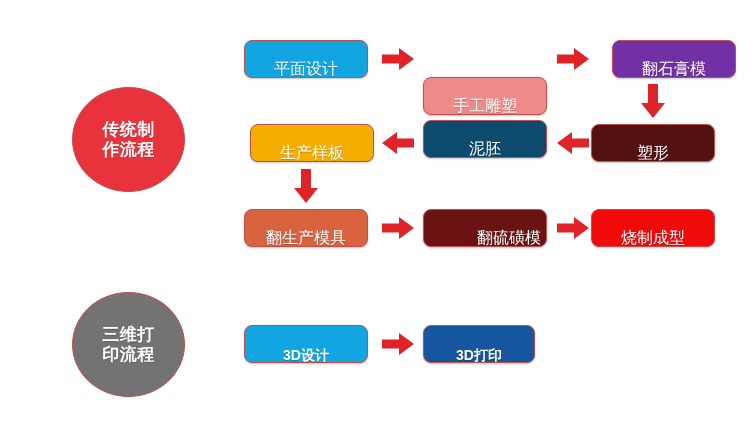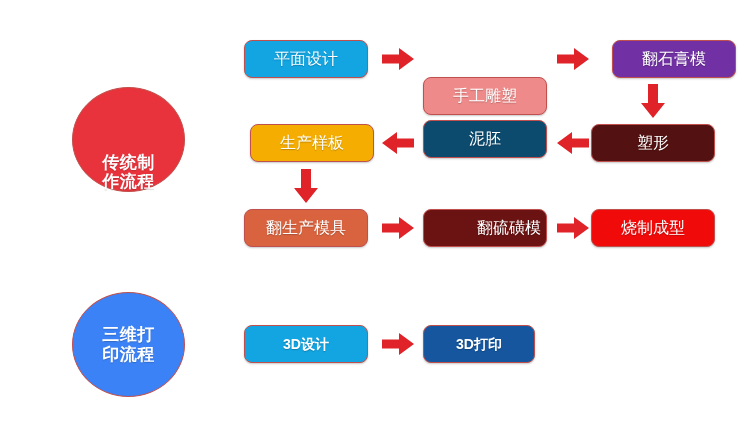--- a/index.html
+++ b/index.html
@@ -40,21 +40,21 @@
     white-space: pre-line;
     text-shadow: 0 1px 1px rgba(0,0,0,0.18);
   }
 
   
   .node {
     position: absolute;
     border-radius: 8px;
     border: 1px solid #c0504d;
     display: flex;
-    align-items: center;
+    align-items: flex-end;
     justify-content: center;
     box-sizing: border-box;
     box-shadow: 0 1px 2px rgba(0,0,0,0.22);
   }
   .node .node-label {
     color: #ffffff;
     font-size: 16px;
     line-height: 1;
     white-space: nowrap;
     text-shadow: 0 1px 1px rgba(0,0,0,0.22);
@@ -71,21 +71,21 @@
   .arrow svg {
     display: block;
     overflow: visible;
   }
 </style>
 </head>
 <body>
 
 <div id="canvas">
 
-  <div class="circle" style="left:72px; top:87px; width:113px; height:105px; background:#e8333c;align-items:flex-end;">
+  <div class="circle" style="left:72px; top:87px; width:113px; height:105px; background:#e8333c;">
     <span class="circle-label">传统制
 作流程</span>
   </div>
 
   <div class="node" style="left:244px; top:40px; width:124px; height:38px; background:#12a5e2;">
     <span class="node-label">平面设计</span>
   </div>
 
   <div class="arrow" style="left:382px; top:48px; width:32px; height:22px;">
     <svg width="32" height="22" viewBox="0 0 32 22">
@@ -160,21 +160,21 @@
   <div class="arrow" style="left:557px; top:217px; width:32px; height:22px;">
     <svg width="32" height="22" viewBox="0 0 32 22">
       <polygon points="0,6.5 17,6.5 17,0 32,11 17,22 17,15.5 0,15.5" fill="#e02229"></polygon>
     </svg>
   </div>
 
   <div class="node" style="left:591px; top:209px; width:124px; height:38px; background:#f00a0a;">
     <span class="node-label">烧制成型</span>
   </div>
 
-  <div class="circle" style="left:72px; top:292px; width:113px; height:105px; background:#3b82f6;">
+  <div class="circle" style="left:72px; top:292px; width:113px; height:105px; background:#737373;">
     <span class="circle-label">三维打
 印流程</span>
   </div>
 
   <div class="node bold" style="left:244px; top:325px; width:124px; height:38px; background:#12a5e2;">
     <span class="node-label">3D设计</span>
   </div>
 
   <div class="arrow" style="left:382px; top:333px; width:32px; height:22px;">
     <svg width="32" height="22" viewBox="0 0 32 22">

